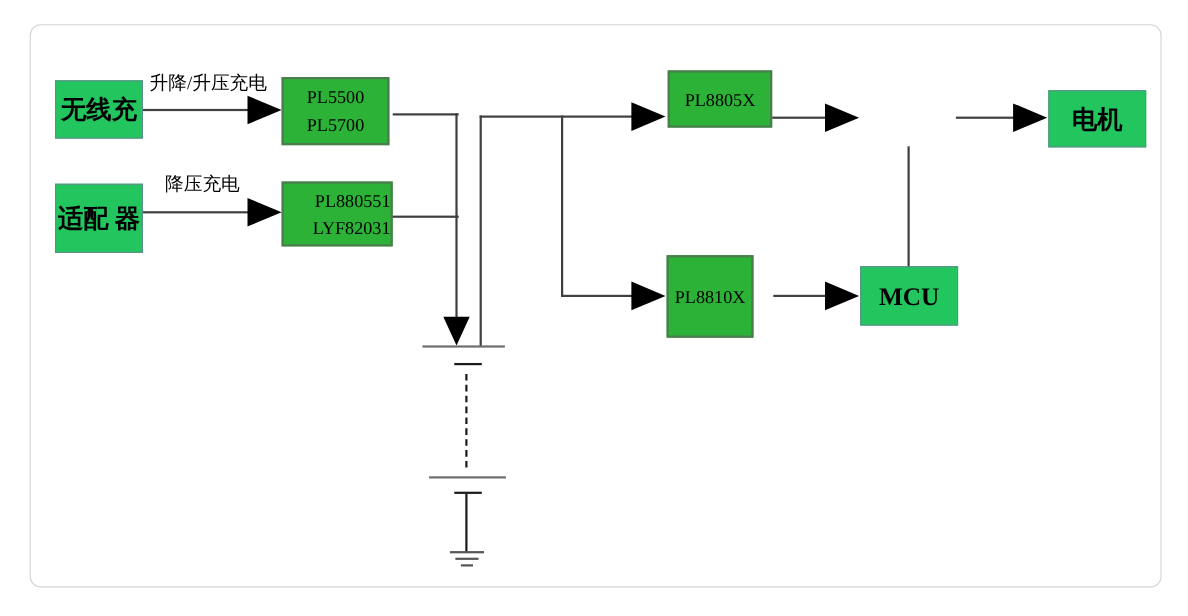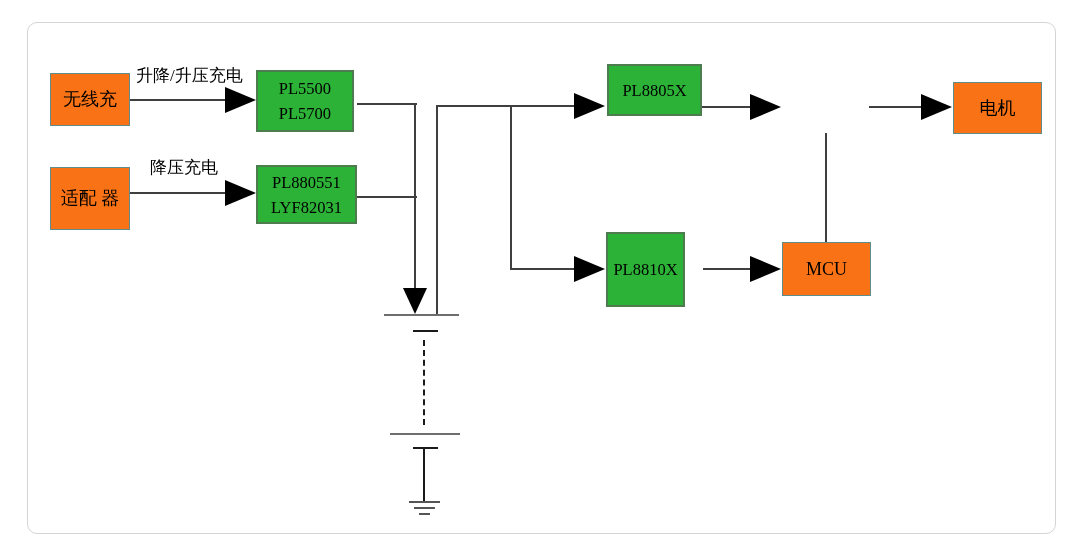--- a/index.html
+++ b/index.html
@@ -1,20 +1,20 @@
 <!DOCTYPE html>
 <html><head>
 <meta charset="utf-8">
 <style>
   html,body{margin:0;padding:0;background:#ffffff;}
   body{width:1080px;height:560px;font-family:"Liberation Serif","DejaVu Serif",serif;color:#000;}
   .stage{position:relative;width:1080px;height:560px;background:#fff;overflow:hidden;}
   .frame{position:absolute;left:27px;top:22px;width:1027px;height:510px;border:1px solid #d4d4d4;border-radius:10px;background:#fff;}
   .node{position:absolute;display:flex;flex-direction:column;align-items:center;justify-content:center;text-align:center;box-sizing:border-box;}
-  .node--io{background:#f97316;border:1.5px solid #5f8c8c;font-size:18px;}
+  .node--io{background:#22c55e;border:1.5px solid #5f8c8c;font-size:23px;font-weight:bold;}
   .node--chip{background:#2cb236;border:2px solid #4d7d4f;font-size:16.5px;}
   .node span{display:block;line-height:25px;white-space:nowrap;}
   .edge-label{position:absolute;font-size:17px;line-height:20px;white-space:nowrap;}
   .hline,.vline{position:absolute;background:#3f3f3f;}
   .hline{height:2px;}
   .vline{width:2px;}
   .arrow-right{position:absolute;width:0;height:0;border-top:13px solid transparent;border-bottom:13px solid transparent;border-left:31px solid #000;}
   .arrow-down{position:absolute;width:0;height:0;border-left:12px solid transparent;border-right:12px solid transparent;border-top:26px solid #000;}
   .plate{position:absolute;height:2px;background:#6e6e6e;}
   .plate--dark{background:#1a1a1a;}
@@ -31,21 +31,21 @@
     <span>无线充</span>
   </div>
   <div class="node node--io" style="left:50px;top:167px;width:80px;height:63px;">
     <span>适配 器</span>
   </div>
 
   <div class="node node--chip" style="left:256px;top:70px;width:98px;height:62px;">
     <span>PL5500</span>
     <span>PL5700</span>
   </div>
-  <div class="node node--chip" style="left:256px;top:165px;width:101px;height:59px;">
+  <div class="node node--chip" style="left:256px;top:165px;width:101px;height:59px;align-items:flex-end;">
     <span>PL880551</span>
     <span>LYF82031</span>
   </div>
 
   <div class="node node--chip" style="left:607px;top:64px;width:95px;height:52px;">
     <span>PL8805X</span>
   </div>
   <div class="node node--chip" style="left:606px;top:232px;width:79px;height:75px;">
     <span>PL8810X</span>
   </div>

